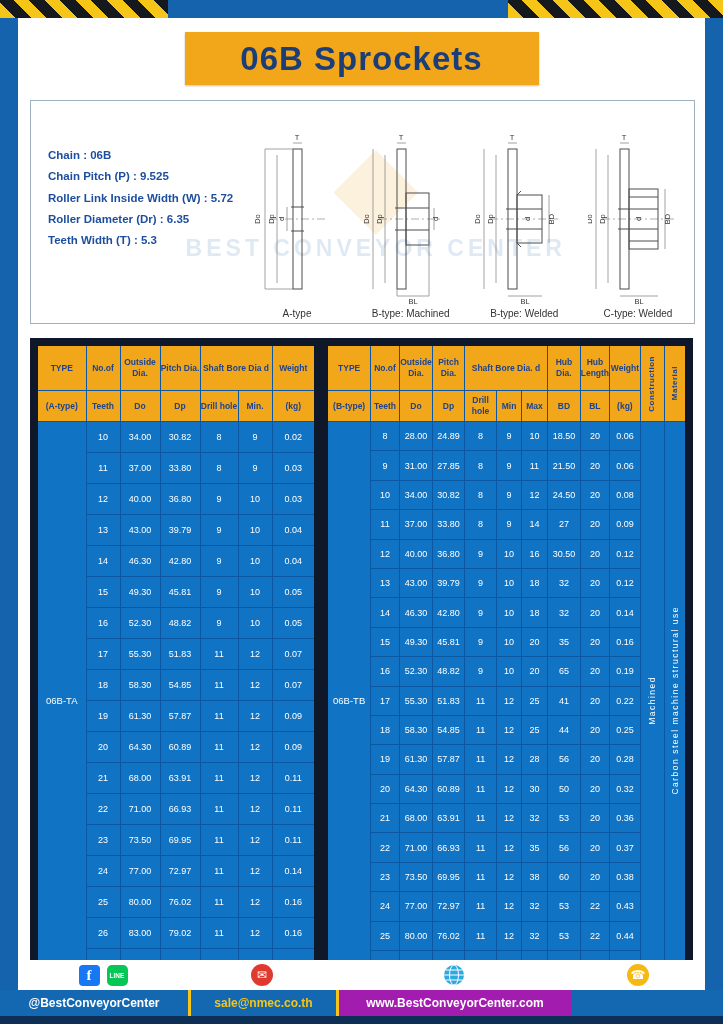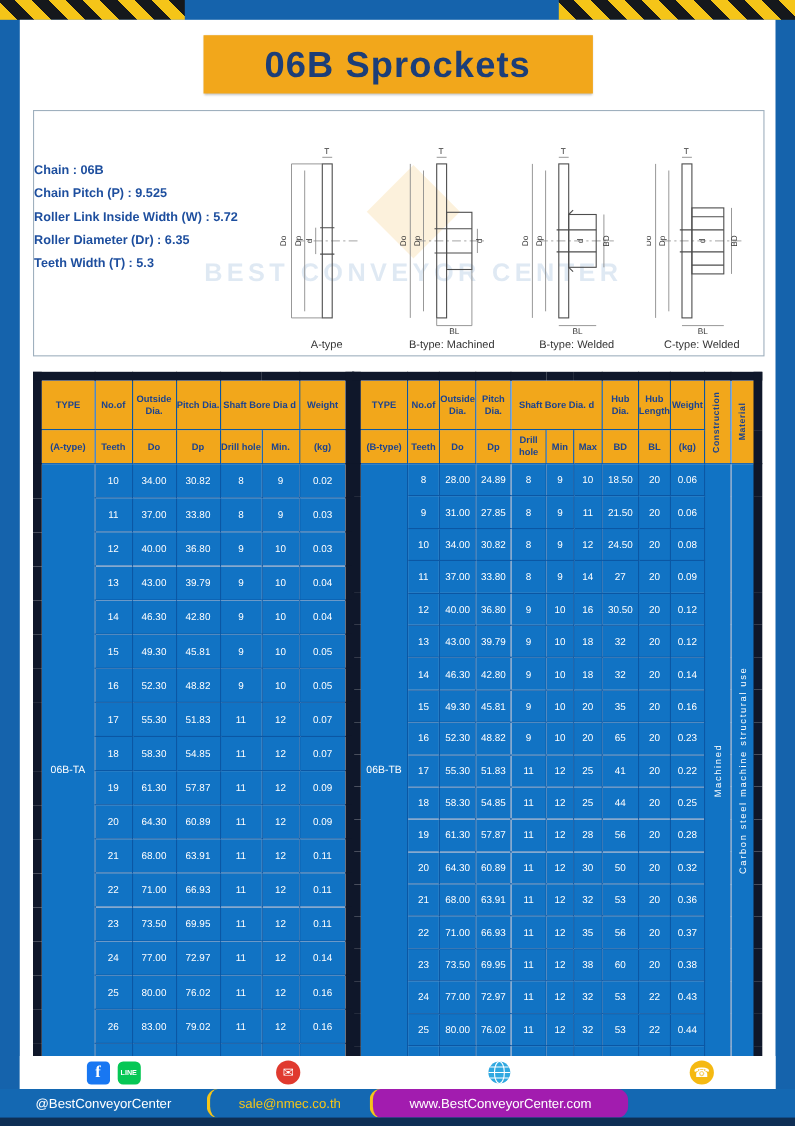--- a/index.html
+++ b/index.html
@@ -5,21 +5,21 @@
   html,body{margin:0;padding:0;background:#333;}
   .page{position:relative;width:723px;height:1024px;background:#1563AC;font-family:"Liberation Sans",sans-serif;overflow:hidden;margin:0 auto;}
   .hazard{position:absolute;top:0;height:18px;background:repeating-linear-gradient(45deg,#F5C518 0 11px,#15181C 11px 22px);}
   .hazard.left{left:0;width:168px;}
   .hazard.right{right:0;width:215px;}
   .inner{position:absolute;left:18px;top:18px;right:18px;bottom:34px;background:#FFFFFF;}
   .title-banner{position:absolute;left:50%;top:32px;transform:translateX(-50%);width:354px;height:53px;background:#F2A71B;display:flex;align-items:center;justify-content:center;box-shadow:0 1px 2px rgba(0,0,0,.25);}
   .title-banner span{font-size:33px;font-weight:bold;color:#1C3E78;letter-spacing:1px;}
 
   .draw-panel{position:absolute;left:30px;top:100px;width:663px;height:222px;background:#fff;border:1px solid #9FB0BE;}
-  .specs{position:absolute;left:0;top:44px;font-size:11.5px;font-weight:bold;color:#1D4E9E;line-height:1.85;white-space:pre-line;}
+  .specs{position:absolute;left:17px;top:44px;font-size:11.5px;font-weight:bold;color:#1D4E9E;line-height:1.85;white-space:pre-line;}
   .watermark{position:absolute;left:52%;top:50%;transform:translate(-50%,-50%);opacity:.15;text-align:center;pointer-events:none;}
   .wm-diamond{width:60px;height:60px;background:#F0A81C;transform:rotate(45deg);margin:0 auto 12px;}
   .wm-text{font-size:23px;font-weight:bold;color:#2F6FB4;letter-spacing:4px;white-space:nowrap;}
   .figs{position:absolute;left:216px;top:6px;right:6px;bottom:4px;display:flex;justify-content:space-between;}
   .fig{display:flex;flex-direction:column;align-items:center;justify-content:flex-end;}
   .fig svg{width:100px;height:176px;}
   .fig-label{font-size:10px;color:#333;margin-top:1px;white-space:nowrap;}
   svg .ol{stroke:#4D4D4D;fill:none;stroke-width:1;}
   svg .cl{stroke:#999;stroke-width:.8;stroke-dasharray:8 3 2 3;fill:none;}
   svg .dim{stroke:#8A8A8A;stroke-width:.8;fill:none;}
@@ -41,22 +41,22 @@
   th .vert-inner{font-size:8px;letter-spacing:.5px;}
   td .vert-inner{font-size:8.5px;letter-spacing:1.5px;}
 
   .footer-icons{position:absolute;left:18px;right:18px;bottom:34px;height:30px;background:#fff;display:grid;grid-template-columns:170px 148px 235px 134px;align-items:center;}
   .icon-cell{display:flex;align-items:center;justify-content:center;gap:7px;}
   .fb{width:21px;height:21px;border-radius:4px;background:#1877F2;color:#fff;font-weight:bold;font-size:15px;display:flex;align-items:center;justify-content:center;font-family:"Liberation Serif",serif;}
   .line-i{width:21px;height:21px;border-radius:5px;background:#06C755;color:#fff;font-weight:bold;font-size:6.5px;display:flex;align-items:center;justify-content:center;}
   .mail-i{width:22px;height:22px;border-radius:50%;background:#E03A2F;color:#fff;font-size:12px;display:flex;align-items:center;justify-content:center;}
   .phone-i{width:22px;height:22px;border-radius:50%;background:#F5B912;color:#fff;font-size:12px;display:flex;align-items:center;justify-content:center;}
   .footer-band{position:absolute;left:0;right:0;bottom:8px;height:26px;background:#1468B2;display:grid;grid-template-columns:188px 148px 235px 152px;}
-  .band-cell{display:flex;align-items:center;justify-content:center;font-weight:normal;font-size:12px;color:#fff;white-space:nowrap;}
-  .band-cell + .band-cell{border-left:3px solid #F5C518;border-radius:10px;}
+  .band-cell{display:flex;align-items:center;justify-content:center;font-weight:bold;font-size:12px;color:#fff;white-space:nowrap;}
+  .band-cell + .band-cell{border-left:3px solid #F5C518;}
   .band-cell.email{color:#F5C518;}
   .band-cell.site{background:#a21caf;}
   .bottom-strip{position:absolute;left:0;right:0;bottom:0;height:8px;background:#0E2F55;}
 </style>
 </head>
 <body>
 
 <div class="page">
   <div class="hazard left"></div>
   <div class="hazard right"></div>
@@ -497,21 +497,21 @@
           </tr>
           <tr>
             <td>16</td>
             <td>52.30</td>
             <td>48.82</td>
             <td>9</td>
             <td>10</td>
             <td>20</td>
             <td>65</td>
             <td>20</td>
-            <td>0.23</td>
+            <td>0.19</td>
           </tr>
           <tr>
             <td>17</td>
             <td>55.30</td>
             <td>51.83</td>
             <td>11</td>
             <td>12</td>
             <td>25</td>
             <td>41</td>
             <td>20</td>

